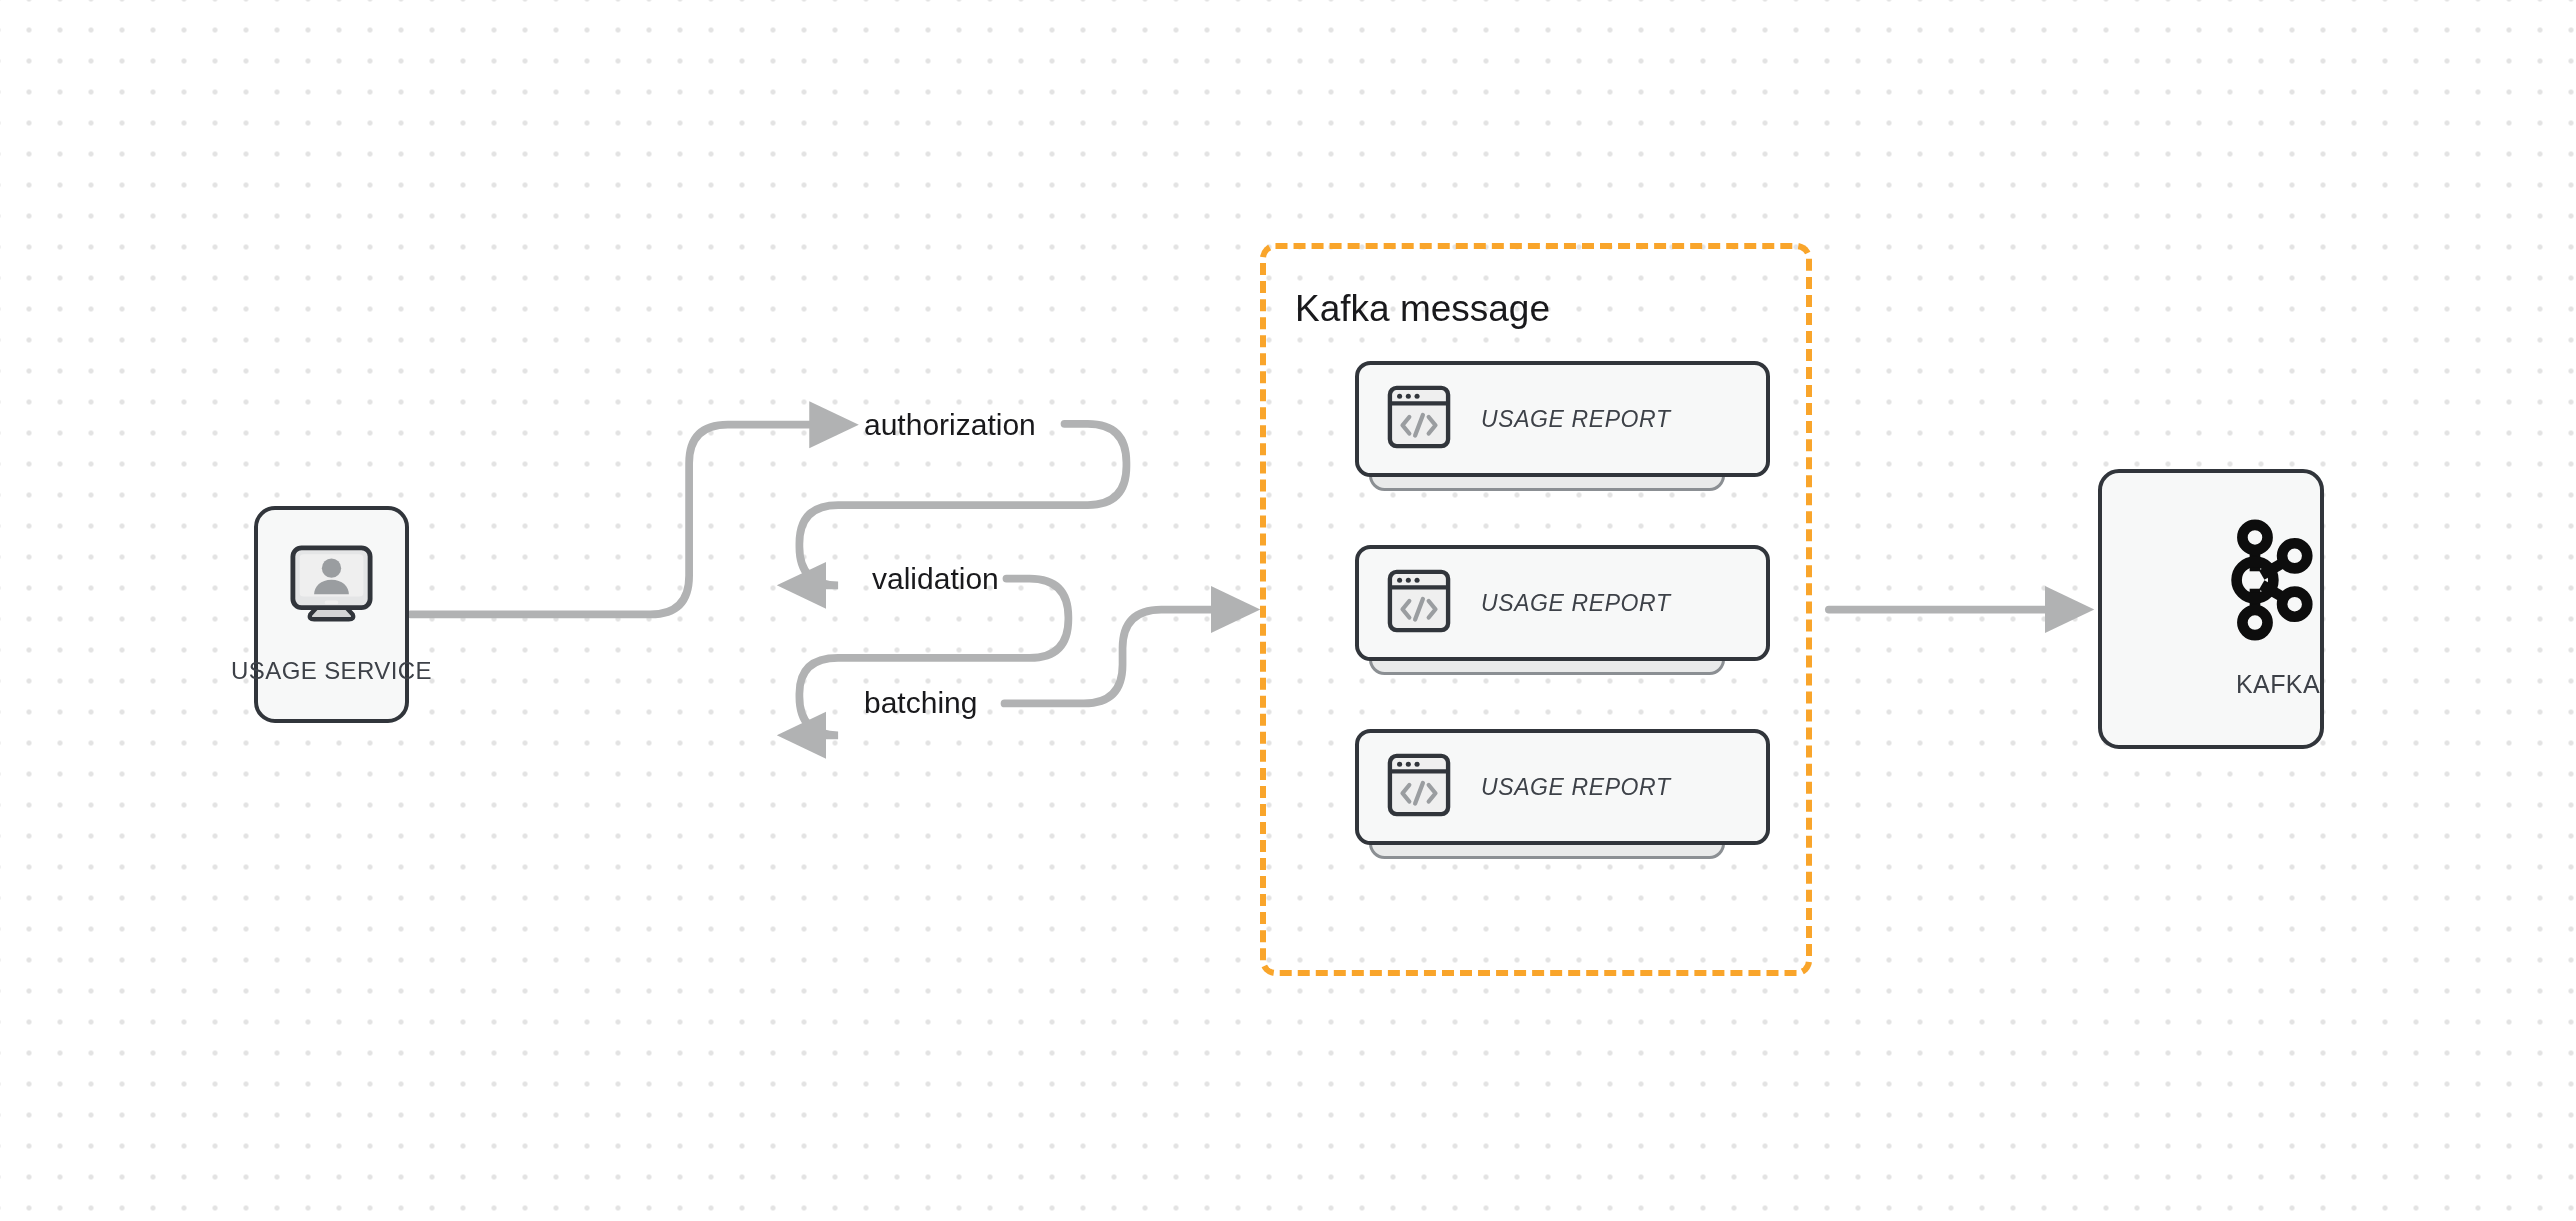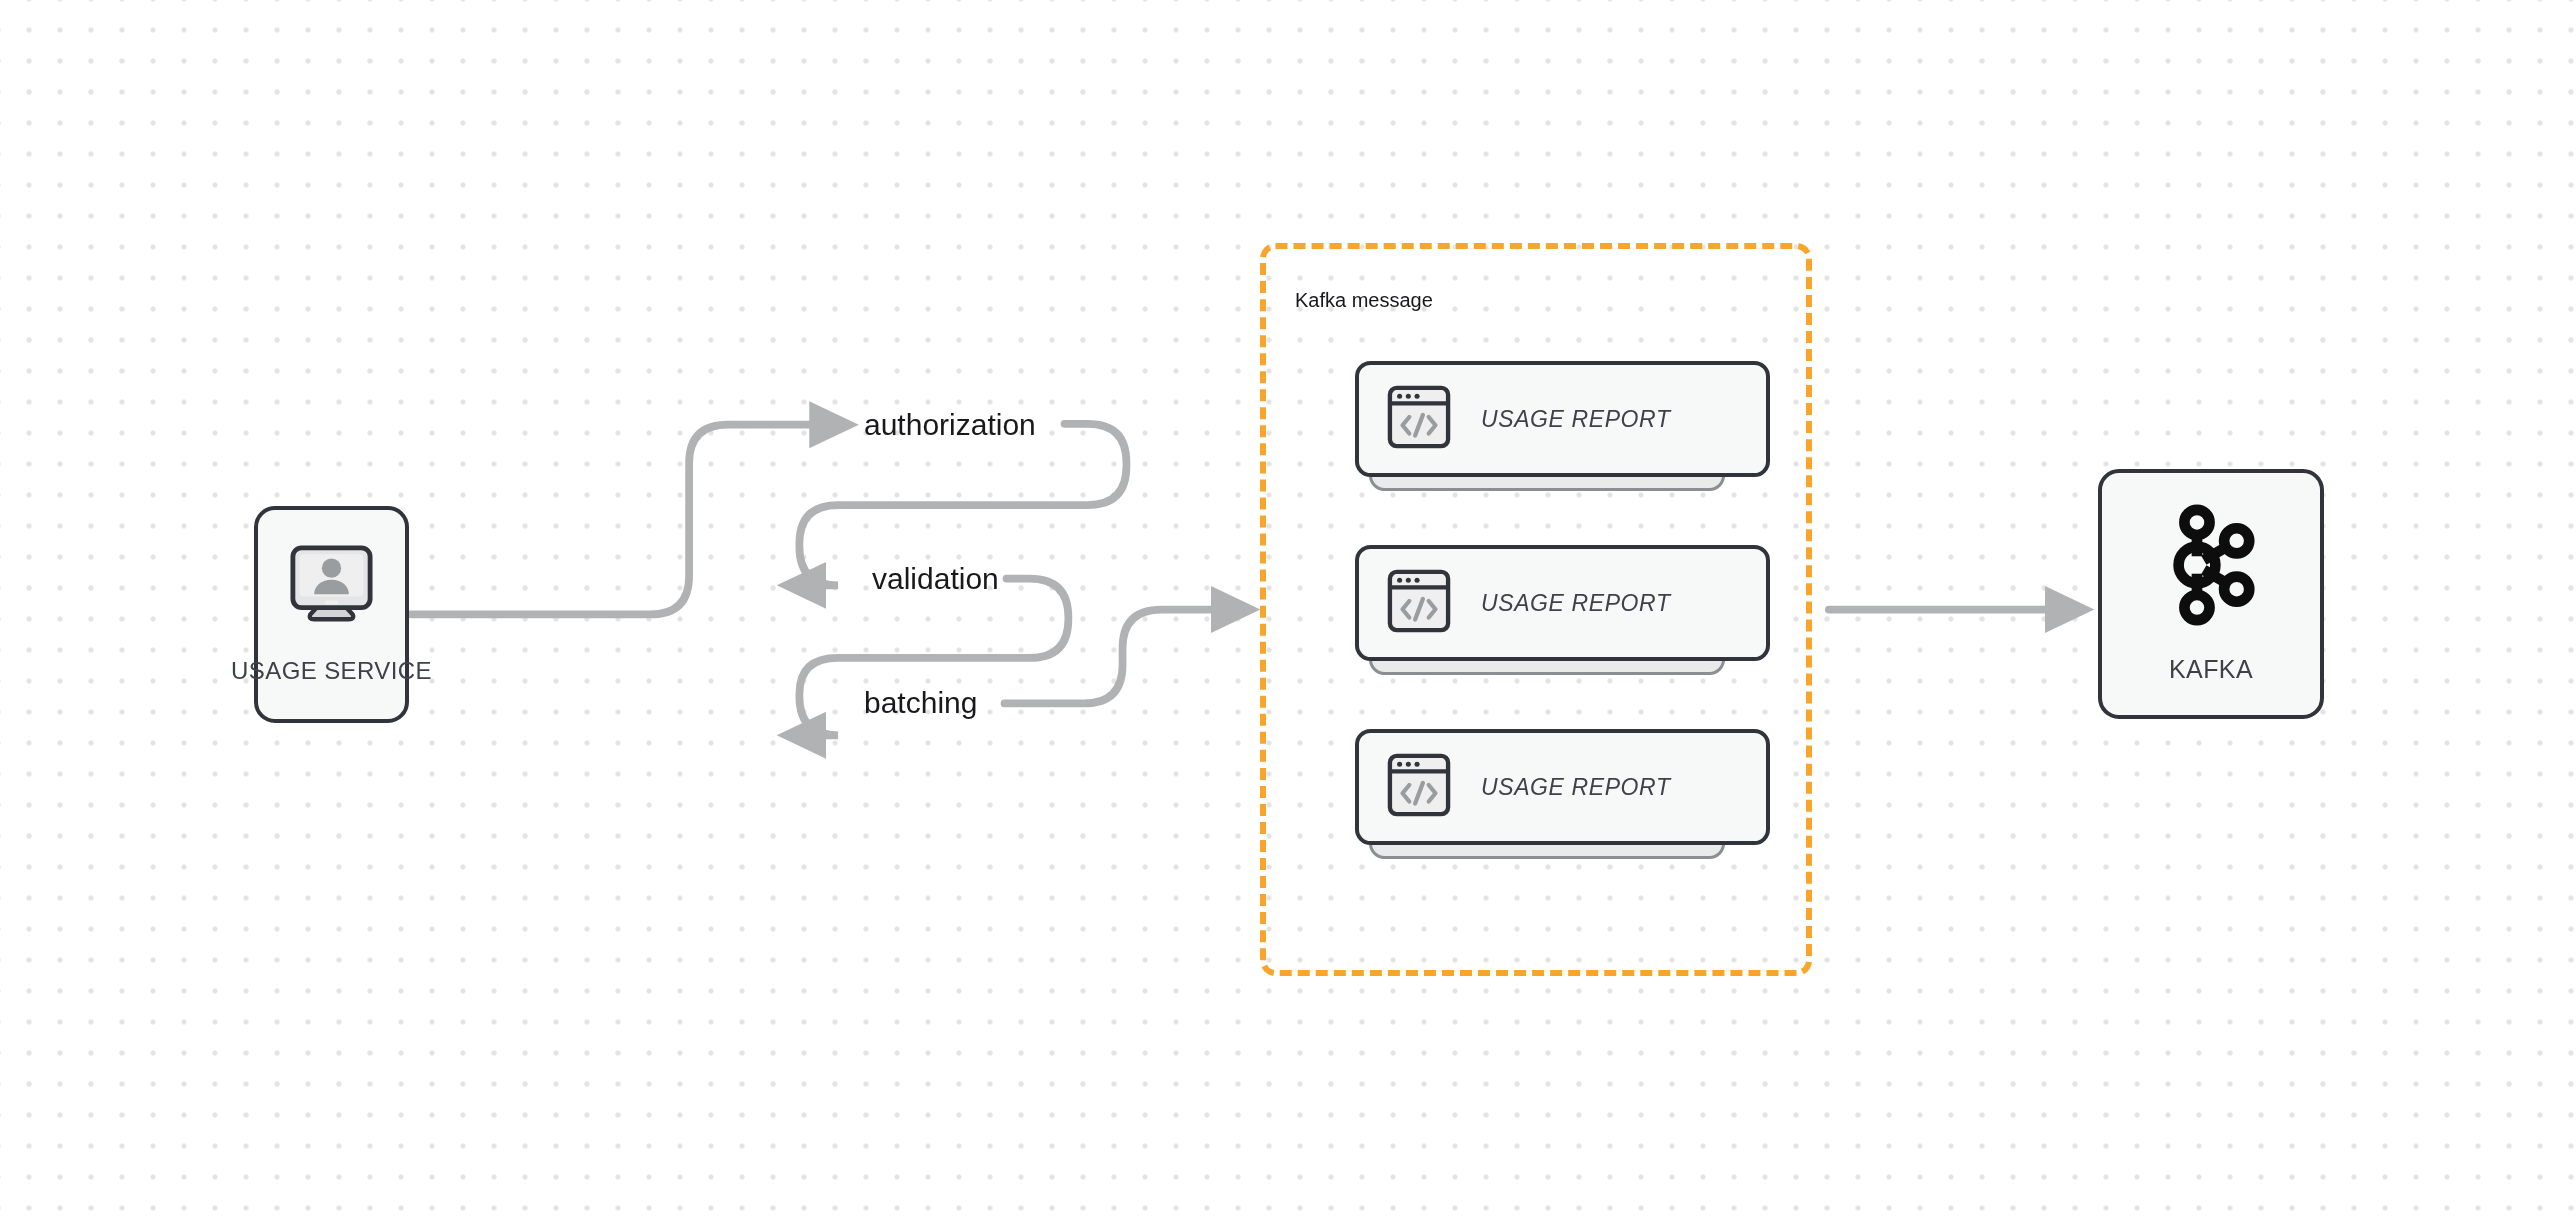--- a/index.html
+++ b/index.html
@@ -47,22 +47,23 @@
   
   #usage-service {
     left: 254px; top: 506px; width: 155px; height: 217px;
     border-radius: 21px;
     gap: 8px;
   }
   #usage-service .node-label { font-size: 24px; margin-top: 18.4px; }
 
   
   #kafka-node {
-    left: 2098px; top: 469px; width: 226px; height: 250px;
+    left: 2098px; top: 469px; width: 226px; height: 280px;
     border-radius: 21px;
+    align-items: flex-end;
   }
   #kafka-node .node-label { font-size: 25px; margin-top: 25px; }
 
   
   .step-label {
     position: absolute;
     font-size: 30px;
     color: #19191c;
     white-space: nowrap;
     line-height: 1;
@@ -76,21 +77,21 @@
     position: absolute;
     left: 1260px; top: 243px;
     width: 552px; height: 733px;
     border: 6.8px dashed #f9a52b;
     border-radius: 15.5px;
     box-sizing: border-box;
   }
   #kafka-message-title {
     position: absolute;
     left: 1295px; top: 290px;
-    font-size: 20px;
+    font-size: 37px;
     color: #19191c;
     line-height: 1;
     white-space: nowrap;
     text-align: center;
   }
 
   
   .report-card-wrap {
     position: absolute;
     width: 370px;

